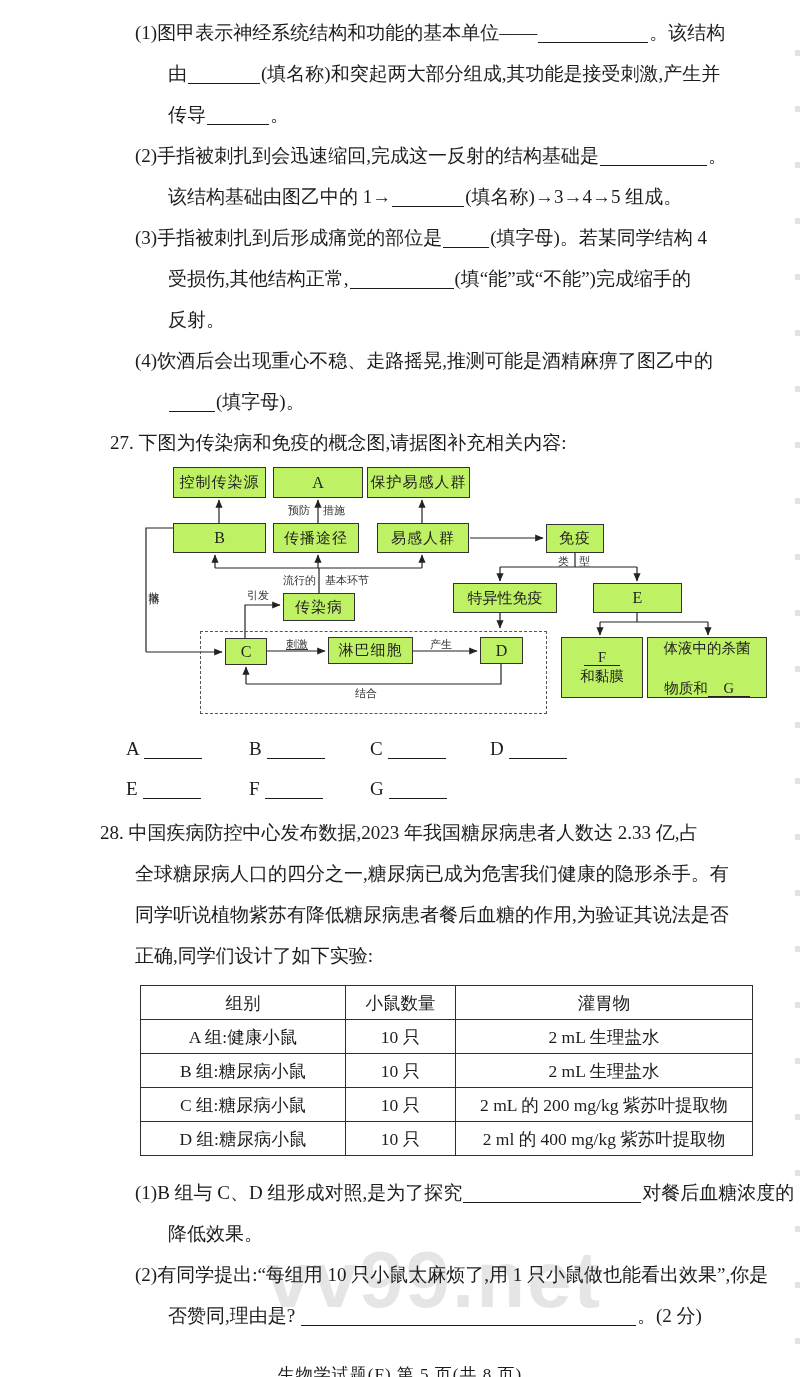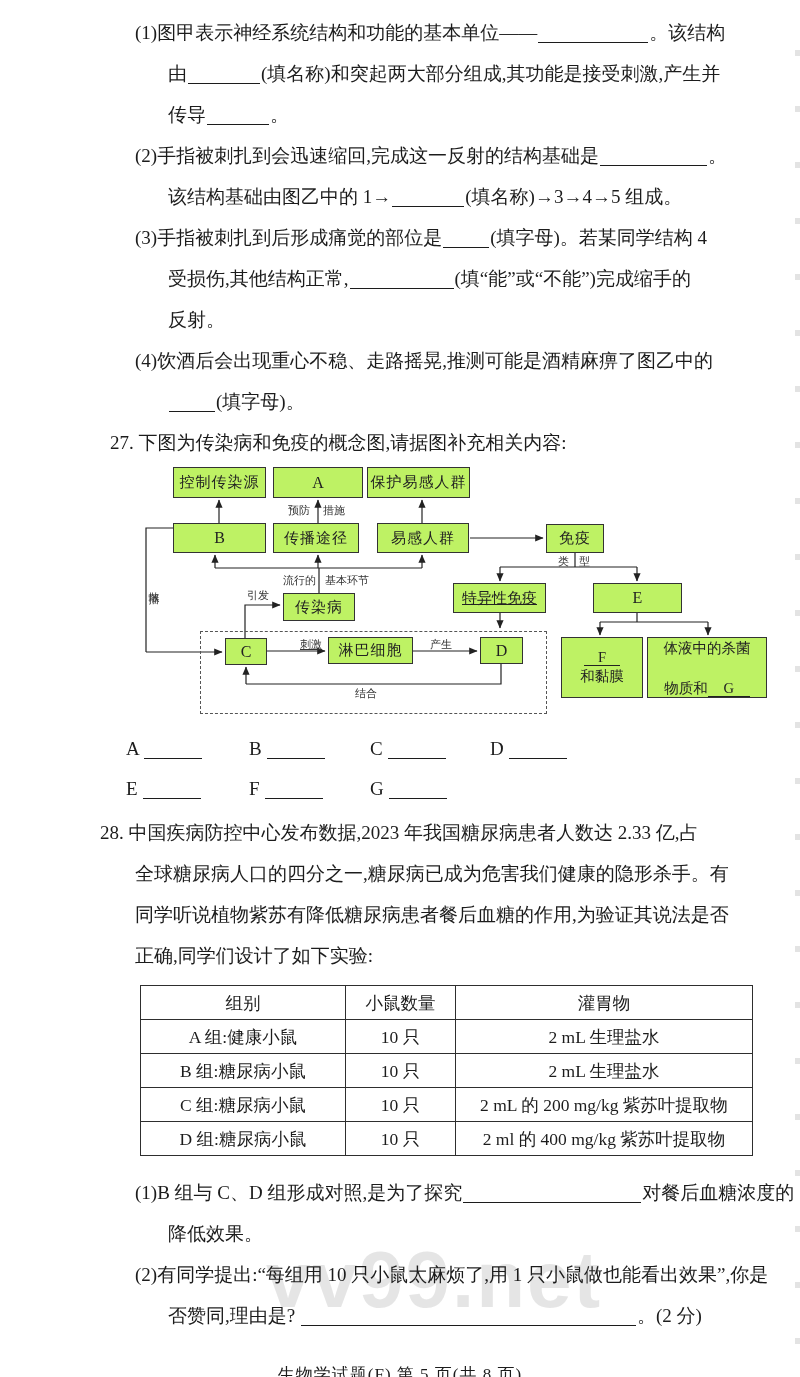--- a/index.html
+++ b/index.html
@@ -135,21 +135,21 @@
     <div class="dbox" style="left:273px;top:68px;width:86px;height:30px;">
         <span>传播途径</span>
       </div>
     <div class="dbox" style="left:377px;top:68px;width:92px;height:30px;">
         <span>易感人群</span>
       </div>
     <div class="dbox" style="left:546px;top:69px;width:58px;height:29px;">
         <span>免疫</span>
       </div>
 
-    <div class="dbox" style="left:453px;top:128px;width:93px;height:30px;letter-spacing:0;text-decoration:underline;">
+    <div class="dbox" style="left:453px;top:128px;width:104px;height:30px;letter-spacing:0;">
         <span>特异性免疫</span>
       </div>
     <div class="dbox letter" style="left:593px;top:128px;width:89px;height:30px;">
         <span>E</span>
       </div>
 
     <div class="dbox" style="left:283px;top:138px;width:72px;height:28px;">
         <span>传染病</span>
       </div>
 
@@ -173,21 +173,21 @@
     </div>
 
     <div class="dlabel" style="left:288px;top:49px;">预防</div>
     <div class="dlabel" style="left:323px;top:49px;">措施</div>
     <div class="dlabel" style="left:283px;top:119px;">流行的</div>
     <div class="dlabel" style="left:325px;top:119px;">基本环节</div>
     <div class="dlabel" style="left:558px;top:100px;">类</div>
     <div class="dlabel" style="left:579px;top:100px;">型</div>
     <div class="dlabel vert" style="left:148px;top:128px;">散播</div>
     <div class="dlabel" style="left:247px;top:134px;">引发</div>
-    <div class="dlabel" style="left:300px;top:183px;text-decoration:underline;">刺激</div>
+    <div class="dlabel" style="left:286px;top:183px;text-decoration:underline;">刺激</div>
     <div class="dlabel" style="left:430px;top:183px;">产生</div>
     <div class="dlabel" style="left:355px;top:232px;">结合</div>
   </div>
 
   <table id="exp-table">
     <colgroup>
         <col style="width:205px">
         <col style="width:110px">
         <col style="width:297px">
       </colgroup>

